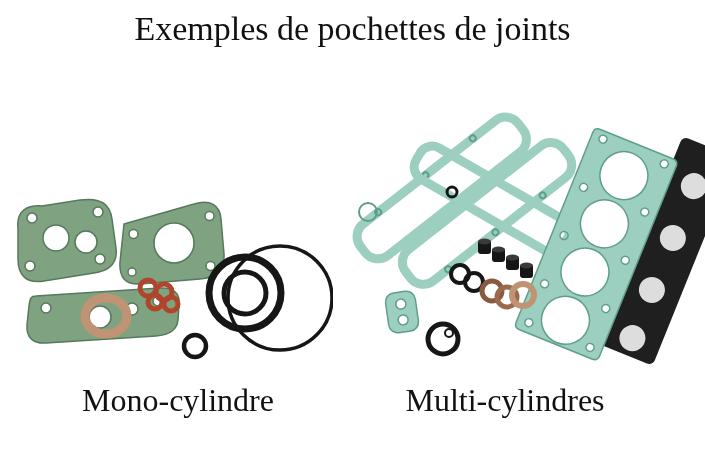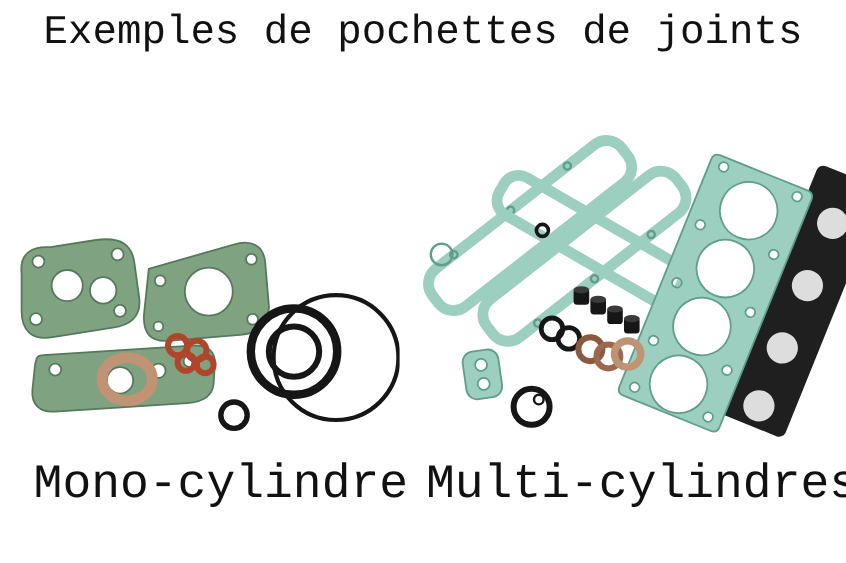--- a/index.html
+++ b/index.html
@@ -13,37 +13,37 @@
     --tan:#bf9373;
     --brown:#8a5a40;
     --brown2:#9b6a4c;
     --dark-gasket:#1f1f1f;
   }
   html,body{margin:0;padding:0;background:#fff;}
   .slide{
     position:relative;
     width:705px;height:469px;
     background:#ffffff;
-    font-family:Liberation Mono, monospace;
+    font-family:Liberation Serif, serif;
     color:var(--ink);
     overflow:hidden;
   }
   .title{
     position:absolute;top:8px;left:0;right:0;
     margin:0;text-align:center;
     font-size:34px;line-height:41px;font-weight:400;
     color:var(--ink);
   }
   .title .line{display:block;}
   .kit{position:absolute;margin:0;}
   .kit-mono{left:8px;top:196px;width:325px;height:185px;}
   .kit-multi{left:340px;top:92px;width:365px;height:290px;}
   .caption{
     position:absolute;top:382px;
-    font-size:40px;font-weight:400;color:var(--ink);
+    font-size:32px;font-weight:400;color:var(--ink);
     text-align:center;white-space:nowrap;
   }
   .caption-mono{left:28px;width:300px;}
   .caption-multi{left:355px;width:300px;}
   svg{display:block;width:100%;height:100%;}
   .g-fill{fill:var(--green);stroke:var(--green-dark);stroke-width:1.5;fill-rule:evenodd;}
   .t-fill{fill:var(--teal);stroke:var(--teal-dark);stroke-width:1.5;fill-rule:evenodd;}
   .t-loop{fill:none;stroke:var(--teal);stroke-width:9;}
   .t-hole{fill:none;stroke:var(--teal-dark);stroke-width:2;}
   .o-ring{fill:none;stroke:var(--black-part);}

